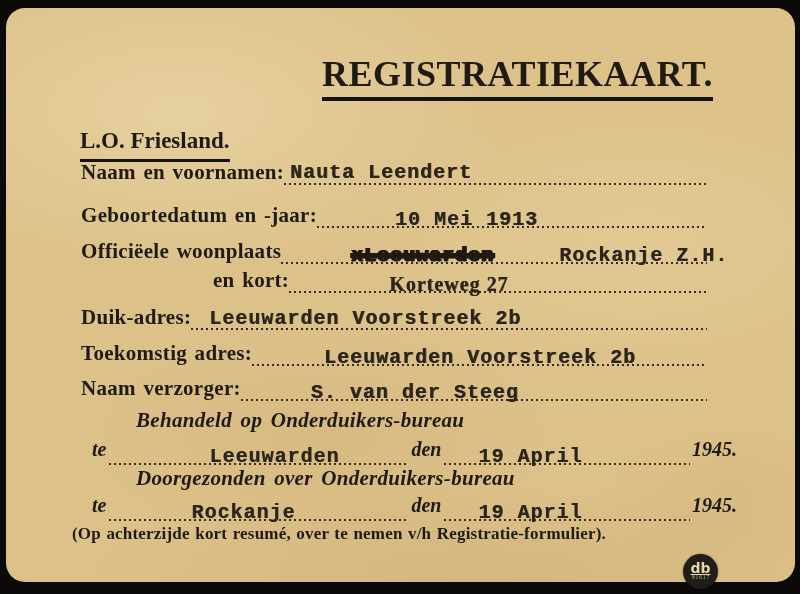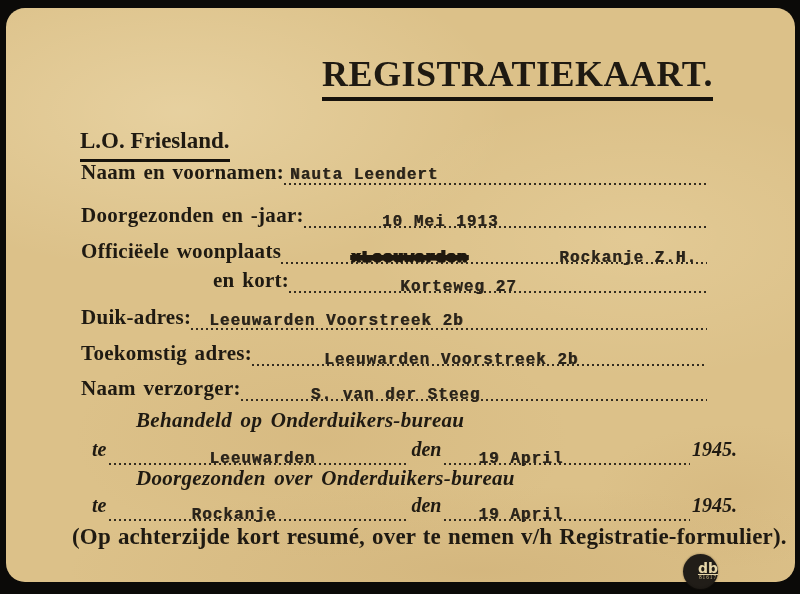--- a/index.html
+++ b/index.html
@@ -20,33 +20,33 @@
          border-bottom:4px solid #16120c;padding-bottom:3px;line-height:1.05;}
   .org{position:absolute;left:74px;top:104px;font-weight:bold;font-size:23px;
        border-bottom:3px solid #16120c;padding-bottom:5px;margin-top:16px;}
   
   .row{position:absolute;left:75px;right:88px;display:flex;align-items:flex-end;}
   .dotline{flex:1;position:relative;height:100%;
            background-image:repeating-linear-gradient(90deg,#332c20 0 2px,transparent 2px 5px);
            background-size:100% 2px;background-position:0 100%;background-repeat:no-repeat;}
   
   .typed{position:absolute;bottom:-3px;font-family:"Liberation Mono",monospace;font-weight:bold;
-         font-size:16px;letter-spacing:1px;color:#2a241b;white-space:nowrap;
+         font-size:20px;letter-spacing:1px;color:#2a241b;white-space:nowrap;
          text-shadow:.6px 0 0 rgba(42,34,22,.75);}
   .struck{color:#20190f;text-decoration:line-through;text-decoration-thickness:5px;
           text-shadow:1px 0 0 #20190f,-1px 0 0 #20190f,0 1px 0 rgba(32,25,15,.6);}
   
   .ital{font-style:italic;font-weight:bold;font-size:21px;letter-spacing:.3px;word-spacing:3px;white-space:nowrap;}
   .teline{position:absolute;left:84px;right:55px;display:flex;height:27px;}
   .teline .lbl-it{font-style:italic;font-weight:bold;font-size:20px;white-space:nowrap;padding:0 3px 0 2px;}
-  .footer{position:absolute;left:66px;top:516px;font-weight:bold;font-size:23px;letter-spacing:.2px;word-spacing:1px;}
+  .footer{position:absolute;left:66px;top:516px;font-weight:bold;font-size:17px;letter-spacing:.2px;word-spacing:1px;}
   
   .stamp{position:absolute;left:677px;top:546px;width:35px;height:35px;border-radius:50%;
          background:radial-gradient(circle at 50% 45%, #211d18 0 60%, #16130f 100%);
-         display:flex;flex-direction:column;align-items:flex-end;justify-content:center;
+         display:flex;flex-direction:column;align-items:center;justify-content:center;
          box-shadow:0 0 2px rgba(40,30,15,.5);}
   .stamp .db{color:#e6d6a8;font-family:"DejaVu Sans",sans-serif;font-weight:bold;font-size:14px;
              line-height:12px;text-decoration:underline;text-underline-offset:1px;}
   .stamp .sub{color:#cdbb8d;font-size:6px;line-height:7px;letter-spacing:1px;transform:scale(.9);}
 </style>
 </head>
 <body>
 
 <div class="photo">
   <div class="card">
@@ -55,38 +55,38 @@
     <div class="org">L.O. Friesland.</div>
 
     <div class="row" style="top:145px;height:32px;">
       <span class="lbl">Naam en voornamen:</span>
       <span class="dotline">
         <span class="typed" style="left:6px;bottom:1px;">Nauta Leendert</span>
       </span>
     </div>
 
     <div class="row" style="top:188px;height:32px;">
-      <span class="lbl">Doorgezonden en -jaar:</span>
+      <span class="lbl">Geboortedatum en -jaar:</span>
       <span class="dotline">
         <span class="typed" style="left:78px;">10 Mei 1913</span>
       </span>
     </div>
 
     <div class="row" style="top:224px;height:32px;">
       <span class="lbl">Officiëele woonplaats</span>
       <span class="dotline">
         <span class="typed struck" style="left:70px;">xLeeuwarden</span>
         <span class="typed" style="left:278px;">Rockanje Z.H.</span>
       </span>
     </div>
 
     <div class="row" style="top:254px;height:31px;">
       <span class="lbl" style="margin-left:132px;">en kort:</span>
       <span class="dotline">
-        <span class="typed" style="left:111px;">Korteweg 27</span>
+        <span class="typed" style="left:100px;font-family:Liberation Serif, serif;">Korteweg 27</span>
       </span>
     </div>
 
     <div class="row" style="top:290px;height:32px;">
       <span class="lbl">Duik-adres:</span>
       <span class="dotline">
         <span class="typed" style="left:18px;bottom:0;">Leeuwarden Voorstreek 2b</span>
       </span>
     </div>
 

